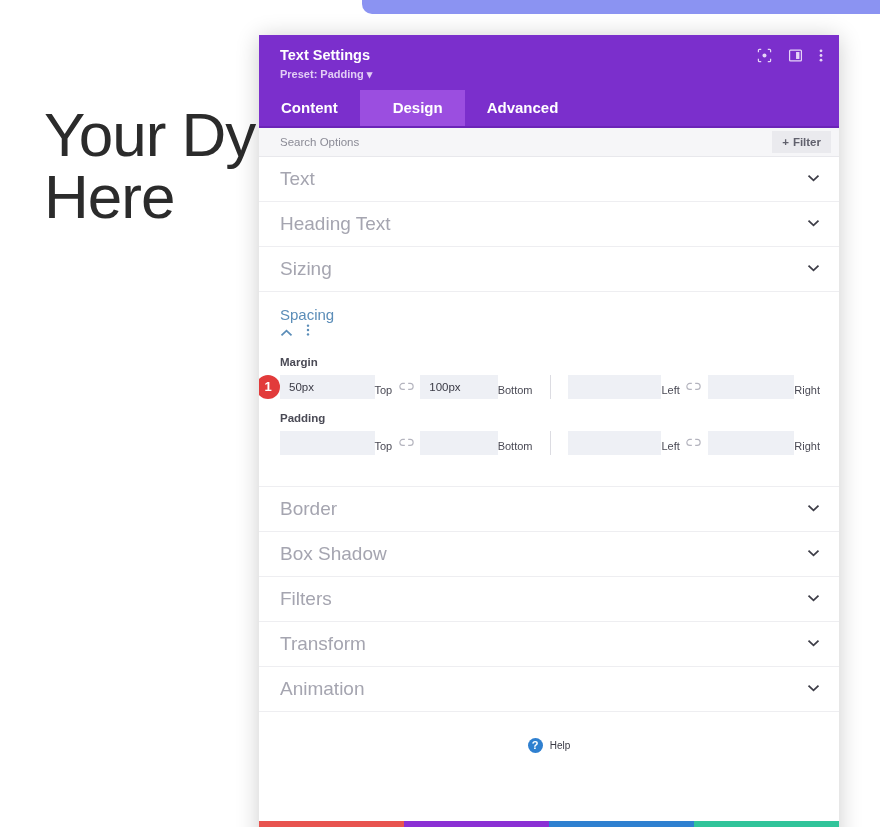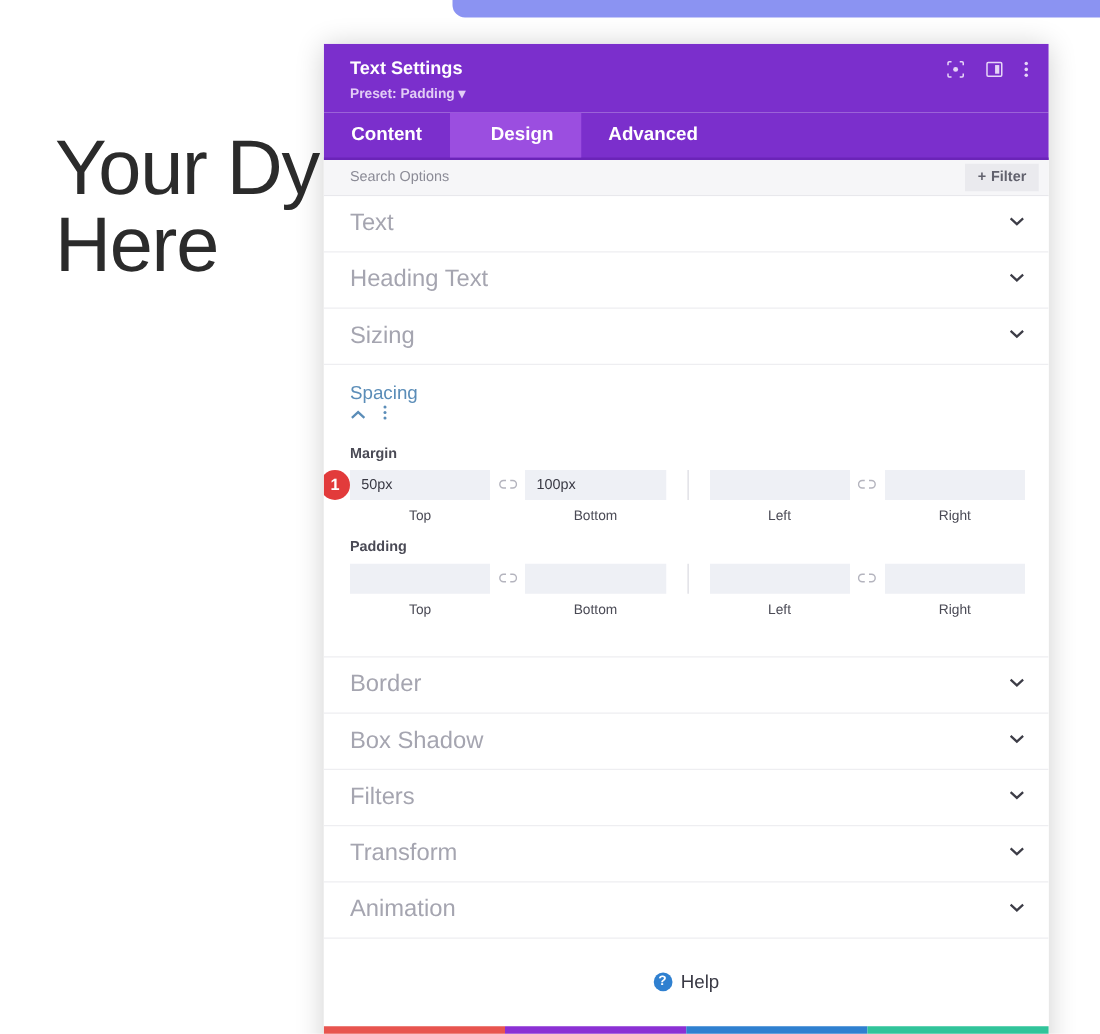--- a/index.html
+++ b/index.html
@@ -221,21 +221,20 @@
   .quad-divider {
     width: 1px;
     align-self: stretch;
     background: #dcdce2;
     margin: 0 17px;
     height: 24px;
   }
   .cell {
     flex: 1 1 0;
     display: flex;
-    flex-direction: column;
     align-items: center;
     min-width: 0;
   }
   .cell input {
     width: 100%;
     box-sizing: border-box;
     height: 24px;
     background: #eef0f5;
     border: 0;
     outline: 0;
@@ -289,21 +288,21 @@
     border-radius: 50%;
     background: #2f80d0;
     color: #ffffff;
     font-size: 11px;
     font-weight: bold;
     display: flex;
     align-items: center;
     justify-content: center;
     line-height: 1;
   }
-  .help-text { font-size: 15px; color: #3a3a45; }
+  .help-text { font-size: 10px; color: #3a3a45; }
 
   
   .modal-footer {
     display: flex;
     flex: none;
     height: 30px;
   }
   .foot-btn {
     flex: 1 1 0;
     display: flex;

